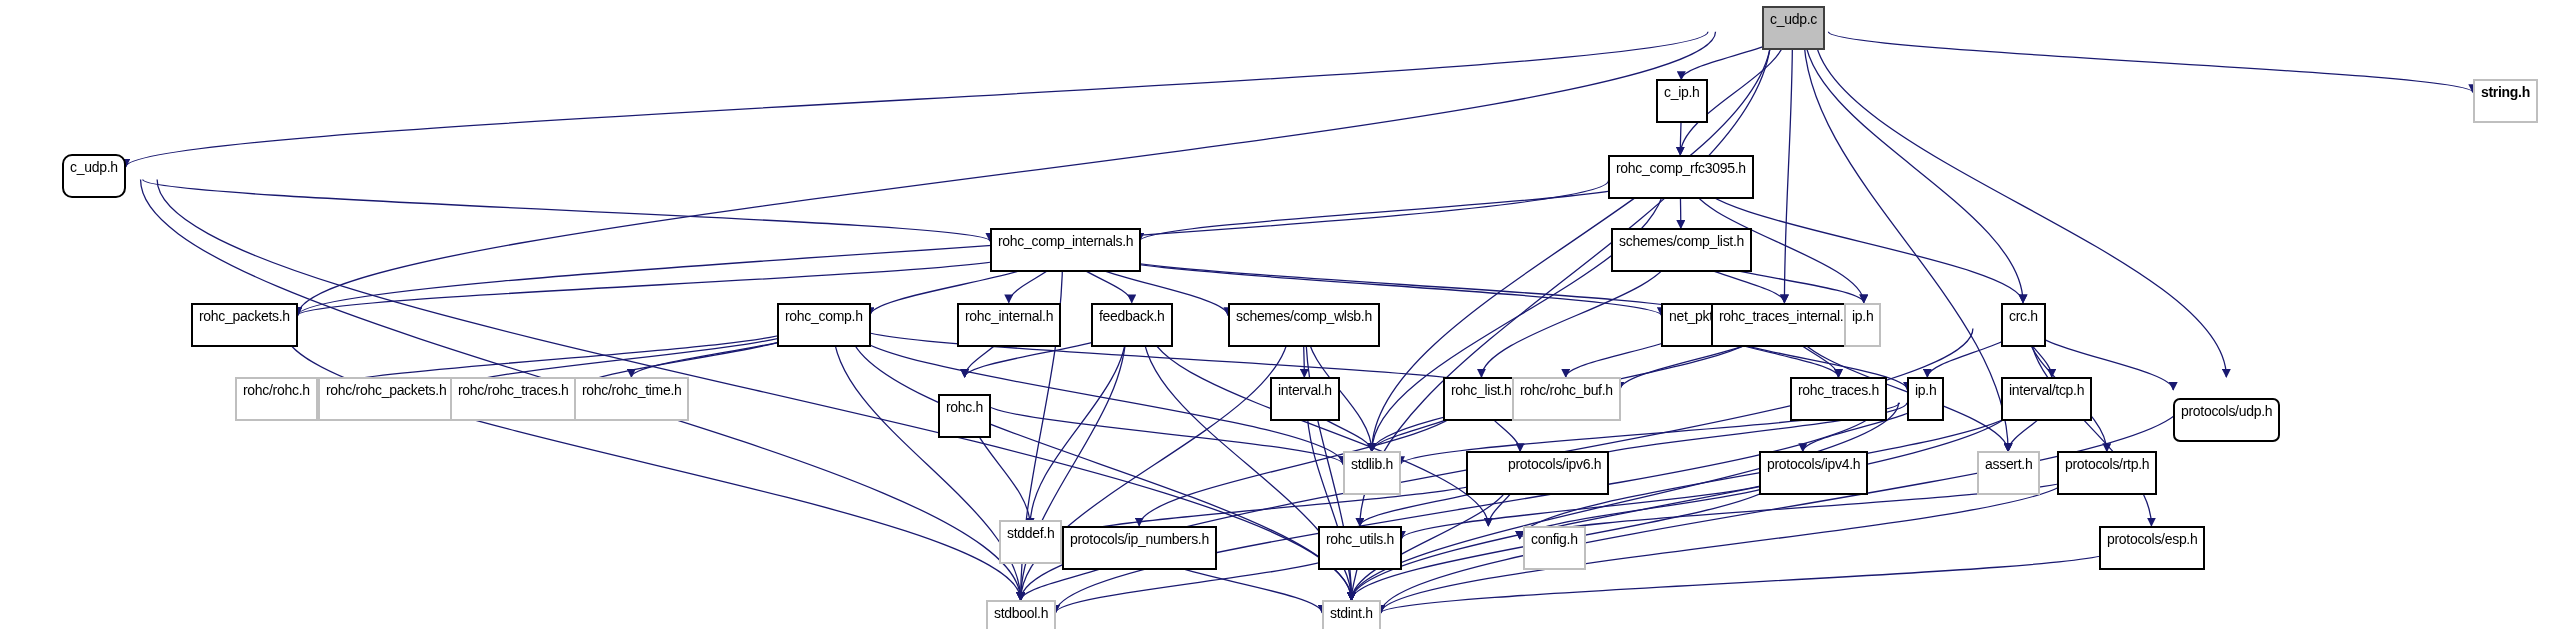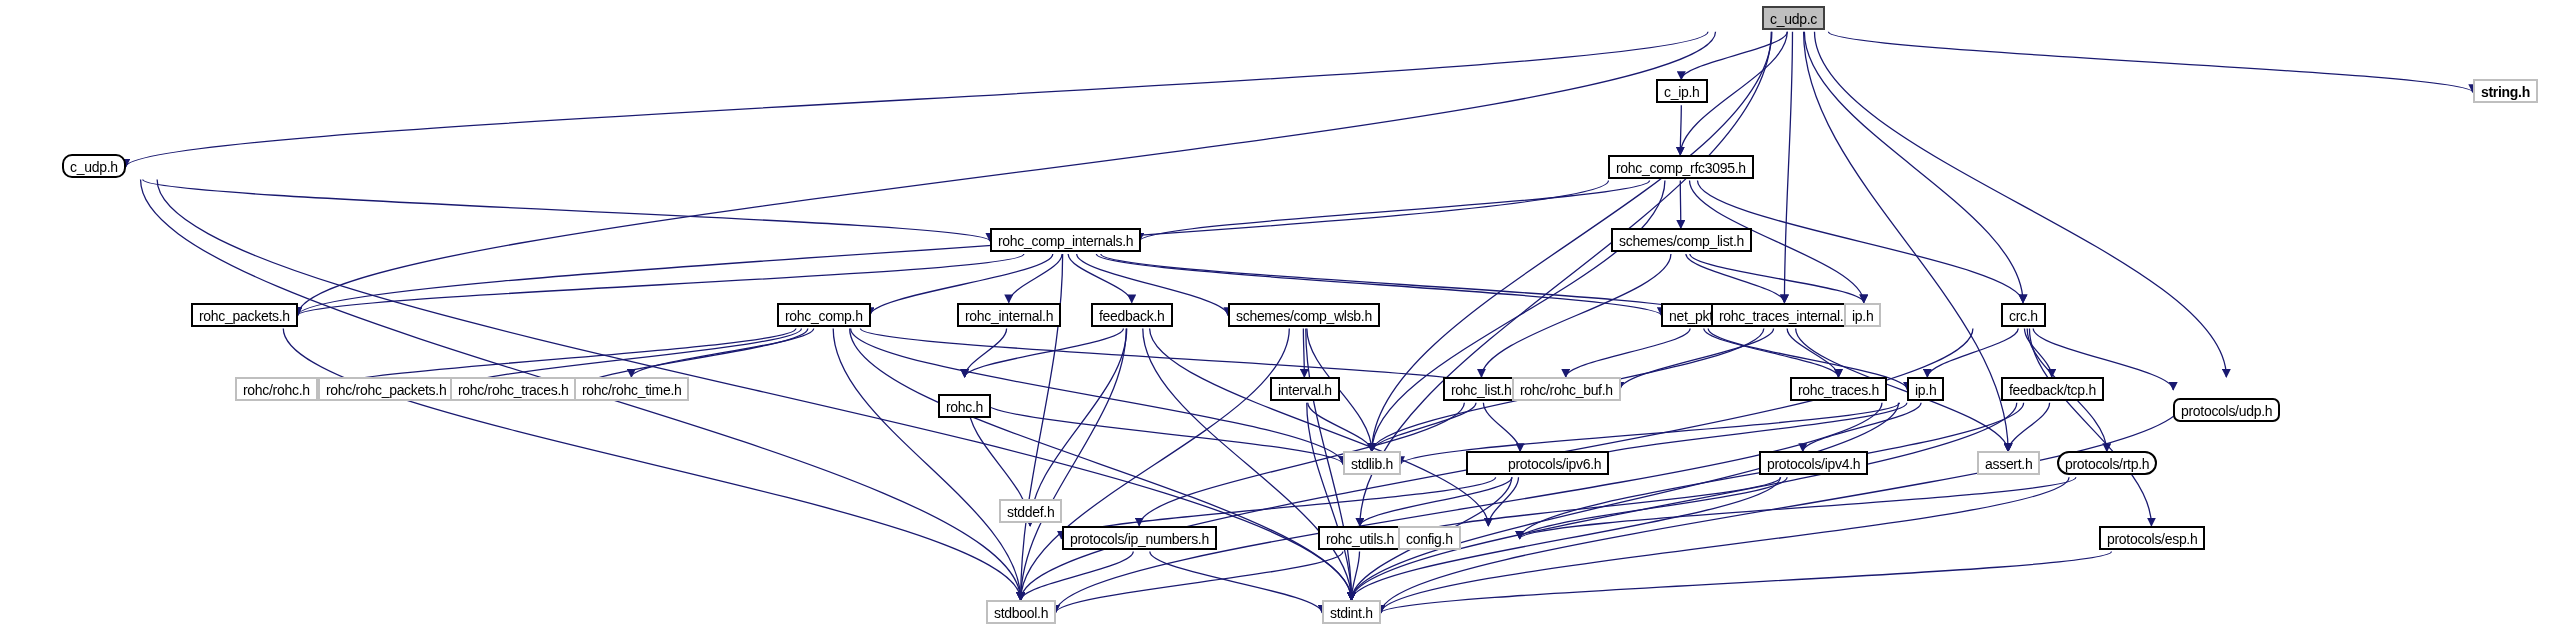--- a/index.html
+++ b/index.html
@@ -1,20 +1,20 @@
 <!DOCTYPE html>
 <html><head>
 <meta charset="utf-8">
 <style>
   html, body { margin: 0; padding: 0; background: #ffffff; }
   body { width: 2576px; height: 630px; overflow: hidden; position: relative; font-family: "Liberation Sans", sans-serif; }
   #graph { position: absolute; left: 0; top: 0; width: 2576px; height: 630px; }
   #graph svg { position: absolute; left: 0; top: 0; }
   .node {
-    position: absolute; box-sizing: border-box; height: 24px;
+    position: absolute; box-sizing: border-box; height: 44px;
     background: #ffffff; border: 2px solid #000000;
     font-size: 14px; line-height: 22px; text-align: center; color: #000000;
     white-space: nowrap; letter-spacing: -0.3px; padding: 0 6px;
   }
   .node.external { border: 2px solid #bfbfbf; }
   .node.root { background: #bfbfbf; border: 2px solid #404040; }
   .node.link { cursor: pointer; }
 </style>
 </head>
 <body>
@@ -141,29 +141,29 @@
       <div class="node external" style="left: 235px; top: 377px;">rohc/rohc.h</div>
       <div class="node external" style="left: 318px; top: 377px;">rohc/rohc_packets.h</div>
       <div class="node external" style="left: 450px; top: 377px;">rohc/rohc_traces.h</div>
       <div class="node external" style="left: 574px; top: 377px;">rohc/rohc_time.h</div>
       <div class="node internal link" style="left: 938px; top: 394px;">rohc.h</div>
       <div class="node internal link" style="left: 1270px; top: 377px;">interval.h</div>
       <div class="node internal link" style="left: 1443px; top: 377px;">rohc_list.h</div>
       <div class="node external" style="left: 1512px; top: 377px;">rohc/rohc_buf.h</div>
       <div class="node internal link" style="left: 1790px; top: 377px;">rohc_traces.h</div>
       <div class="node internal link" style="left: 1907px; top: 377px;">ip.h</div>
-      <div class="node internal link" style="left: 2001px; top: 377px;">feedback/tcp.h</div>
+      <div class="node internal link" style="left: 2001px; top: 377px;">interval/tcp.h</div>
       <div class="node internal link" style="left: 2173px; top: 398px; border-radius: 7px;">protocols/udp.h</div>
       <div class="node external" style="left: 1343px; top: 451px;">stdlib.h</div>
       <div class="node internal link" style="left: 1466px; top: 451px; padding-left: 40px;">protocols/ipv6.h</div>
       <div class="node internal link" style="left: 1749px; top: 451px; margin-left: 10px;">protocols/ipv4.h</div>
       <div class="node external" style="left: 1977px; top: 451px;">assert.h</div>
-      <div class="node internal link" style="left: 2057px; top: 451px; border-radius: 13px;">protocols/rtp.h</div>
-      <div class="node external" style="left: 999px; top: 499px;">stddef.h</div>
+      <div class="node internal link" style="left: 2057px; top: 451px;">protocols/rtp.h</div>
+      <div class="node external" style="left: 999px; top: 520px;">stddef.h</div>
       <div class="node internal link" style="left: 1062px; top: 526px;">protocols/ip_numbers.h</div>
       <div class="node internal link" style="left: 1318px; top: 526px;">rohc_utils.h</div>
-      <div class="node external" style="left: 1398px; top: 526px;">config.h</div>
+      <div class="node external" style="left: 1523px; top: 526px;">config.h</div>
       <div class="node internal link" style="left: 2099px; top: 526px; text-align: center;">protocols/esp.h</div>
       <div class="node external" style="left: 986px; top: 600px;">stdbool.h</div>
       <div class="node external" style="left: 1322px; top: 600px;">stdint.h</div>
     </div>
 </div>
 
 
 </body></html>

